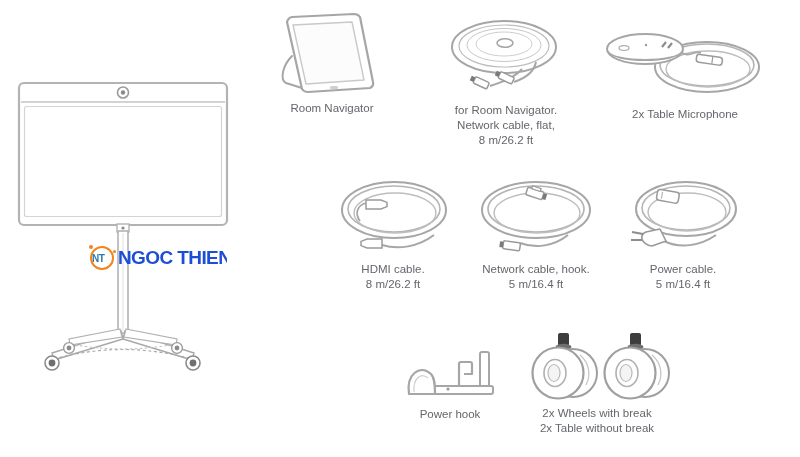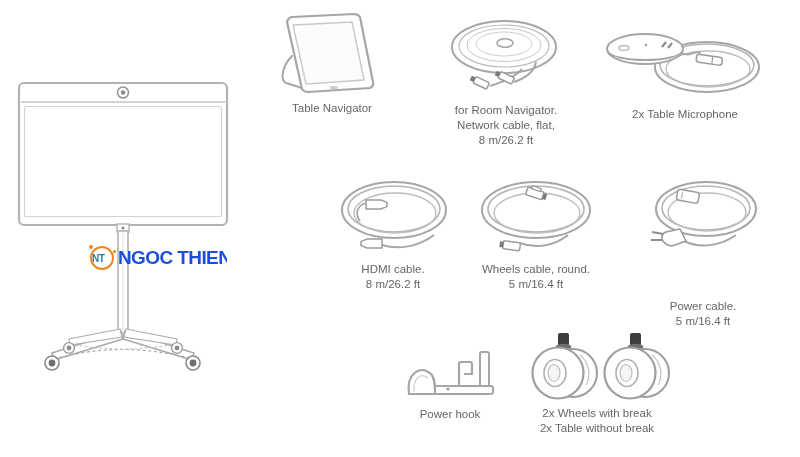--- a/index.html
+++ b/index.html
@@ -136,21 +136,21 @@
 
       <path d="M14,44 C4,54 2,68 8,71 L24,76" fill="none" stroke="#a6a6a6" stroke-width="2" stroke-linecap="round"></path>
 
       <path d="M9,10 Q10,6 14,5 L76,2 Q80,2 82,5 L95,70 Q96,74 92,76 L30,80 Q26,80 24,77 Z" fill="#ffffff" stroke="#a6a6a6" stroke-width="2.2" stroke-linejoin="round"></path>
 
       <path d="M15,13 L74,10 L86,68 L28,72 Z" fill="#fcfcfc" stroke="#c9c9c9" stroke-width="1.4" stroke-linejoin="round"></path>
 
       <rect x="52" y="74" width="8" height="3" rx="1.5" fill="#cfcfcf"></rect>
     </svg>
     <div class="label">
-      <span>Table Navigator</span>
+      <span>Room Navigator</span>
     </div>
   </div>
 
   <div class="item" style="left:448px;top:16px;width:116px;">
     <svg width="116" height="82" viewBox="0 0 116 82">
       <ellipse cx="56" cy="31" rx="52" ry="26" fill="#ffffff" stroke="#a6a6a6" stroke-width="2"></ellipse>
       <ellipse cx="56" cy="30" rx="45" ry="21" fill="none" stroke="#bdbdbd" stroke-width="1.2"></ellipse>
       <ellipse cx="56" cy="29" rx="37" ry="16.5" fill="none" stroke="#c7c7c7" stroke-width="1"></ellipse>
       <ellipse cx="56" cy="28" rx="28" ry="12" fill="none" stroke="#cecece" stroke-width="1"></ellipse>
       <ellipse cx="57" cy="27" rx="8" ry="4.2" fill="#ffffff" stroke="#a6a6a6" stroke-width="1.6"></ellipse>
@@ -234,26 +234,26 @@
         <rect x="17" y="1" width="3.5" height="6" fill="#7a7a7a"></rect>
       </g>
 
       <path d="M44,66 C60,72 78,69 92,58" fill="none" stroke="#a6a6a6" stroke-width="2"></path>
       <g transform="translate(44,70) rotate(188)">
         <rect x="0" y="-4" width="17" height="8" rx="1.5" fill="#ffffff" stroke="#9a9a9a" stroke-width="1.5"></rect>
         <rect x="17" y="-3" width="3.5" height="6" fill="#7a7a7a"></rect>
       </g>
     </svg>
     <div class="label">
-      <span>Wheels cable, round.</span>
+      <span>Network cable, hook.</span>
       <span>5 m/16.4 ft</span>
     </div>
   </div>
 
-  <div class="item" style="left:644px;top:177px;width:118px;gap:37px;">
+  <div class="item" style="left:624px;top:177px;width:118px;">
     <svg width="118" height="80" viewBox="0 0 118 80">
       <ellipse cx="62" cy="32" rx="50" ry="27" fill="#ffffff" stroke="#a6a6a6" stroke-width="2"></ellipse>
       <ellipse cx="62" cy="31" rx="44" ry="22" fill="none" stroke="#b5b5b5" stroke-width="1.6"></ellipse>
       <ellipse cx="63" cy="35" rx="39" ry="19" fill="none" stroke="#bdbdbd" stroke-width="1.4"></ellipse>
 
       <g transform="translate(34,12) rotate(10)">
         <rect x="0" y="0" width="22" height="11" rx="3" fill="#ffffff" stroke="#9a9a9a" stroke-width="1.5"></rect>
         <line x1="5" y1="2" x2="5" y2="9" stroke="#b5b5b5" stroke-width="1.2"></line>
       </g>
 

